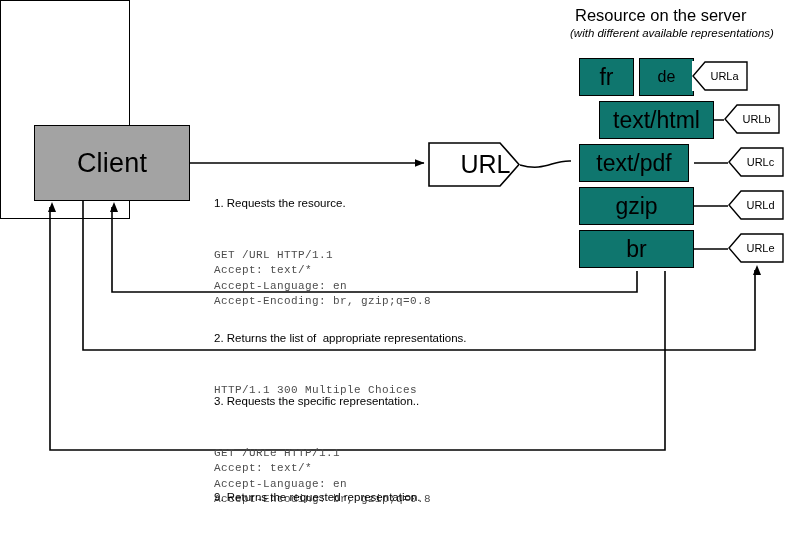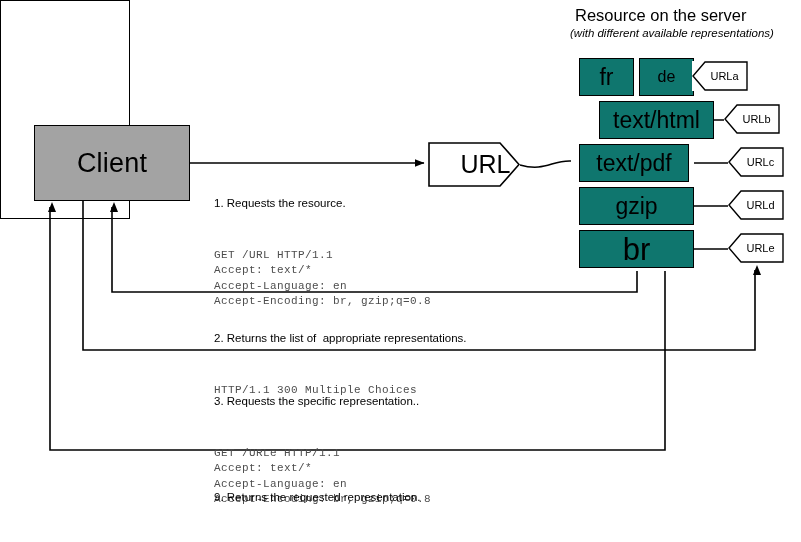--- a/index.html
+++ b/index.html
@@ -55,21 +55,21 @@
     align-items:center;
     justify-content:center;
     line-height:1;
     white-space:nowrap;
   }
   #rep-fr{ left:579px; top:58px; width:55px; height:38px; font-size:23px;}
   #rep-de{ left:639px; top:58px; width:55px; height:38px; font-size:16px;}
   #rep-texthtml{ left:579px; top:101px; width:115px; height:38px; font-size:23px;margin-left:20px;}
   #rep-textpdf{ left:579px; top:144px; width:110px; height:38px; font-size:23px;}
   #rep-gzip{ left:579px; top:187px; width:115px; height:38px; font-size:23px;}
-  #rep-br{ left:579px; top:230px; width:115px; height:38px; font-size:31px;}
+  #rep-br{ left:579px; top:230px; width:115px; height:38px; font-size:23px;}
 
   
   .tag{
     position:absolute;
     box-sizing:border-box;
     display:flex;
     align-items:center;
     justify-content:center;
     line-height:1;
     white-space:nowrap;

